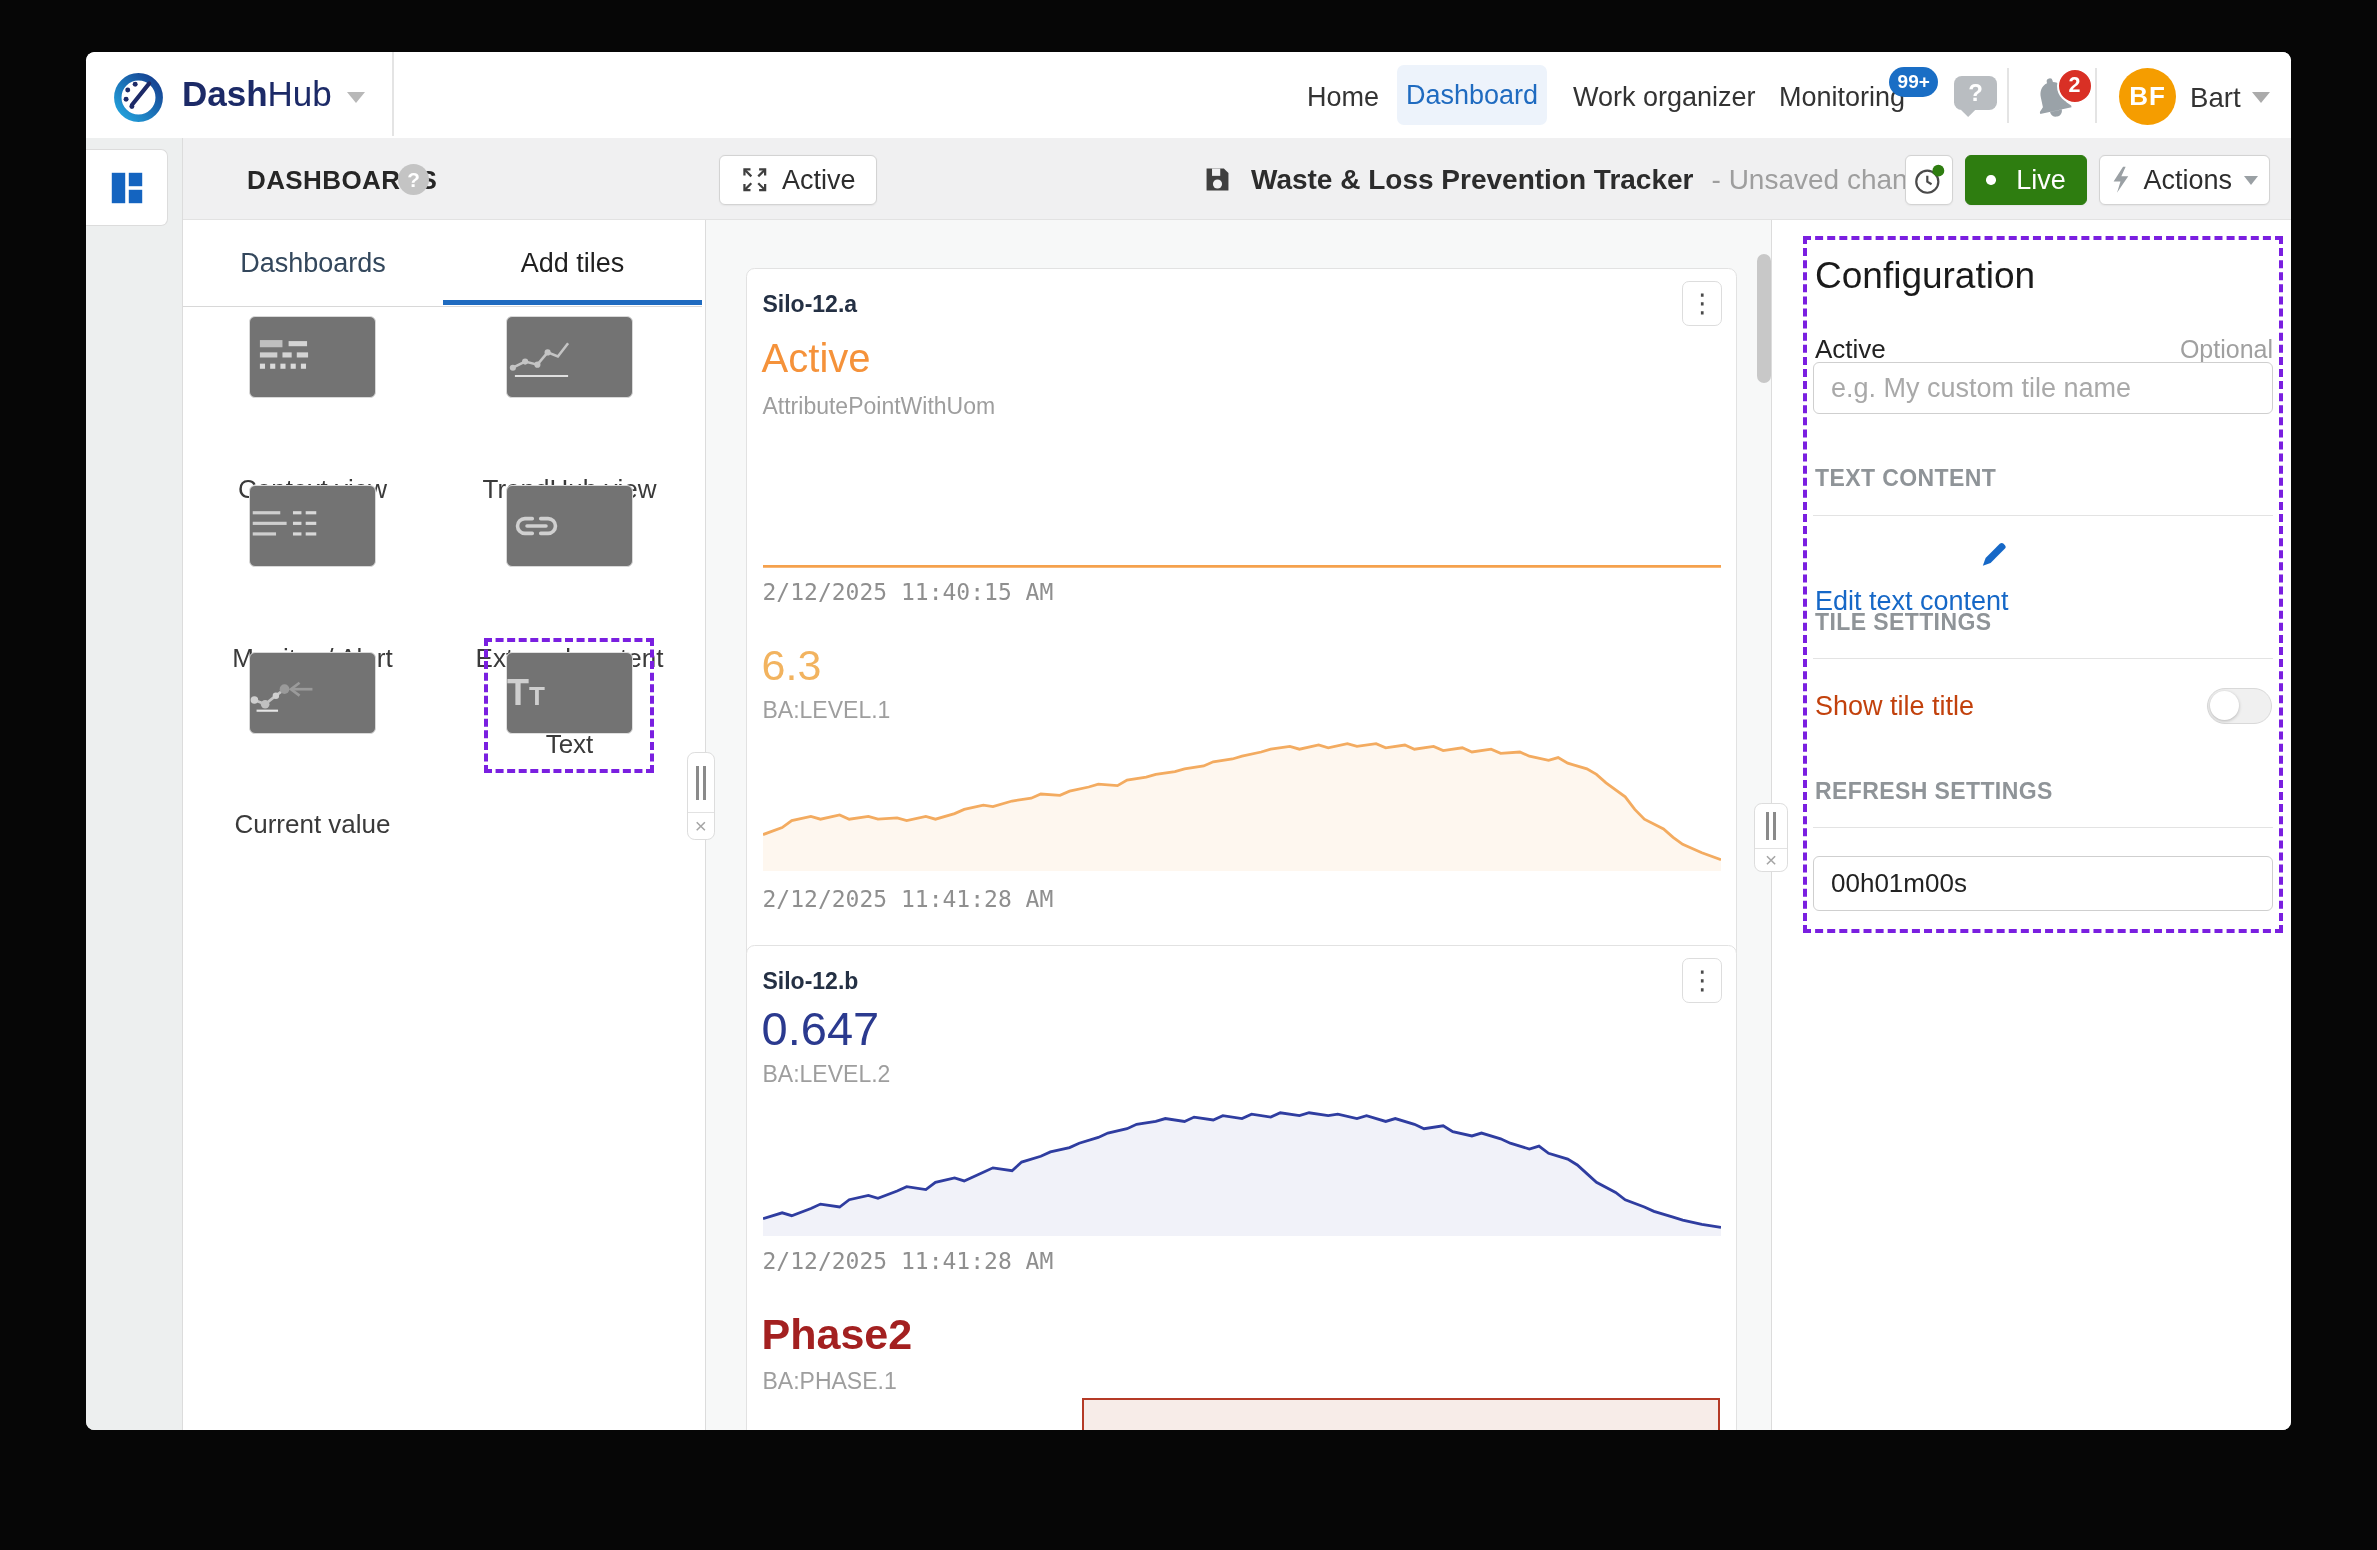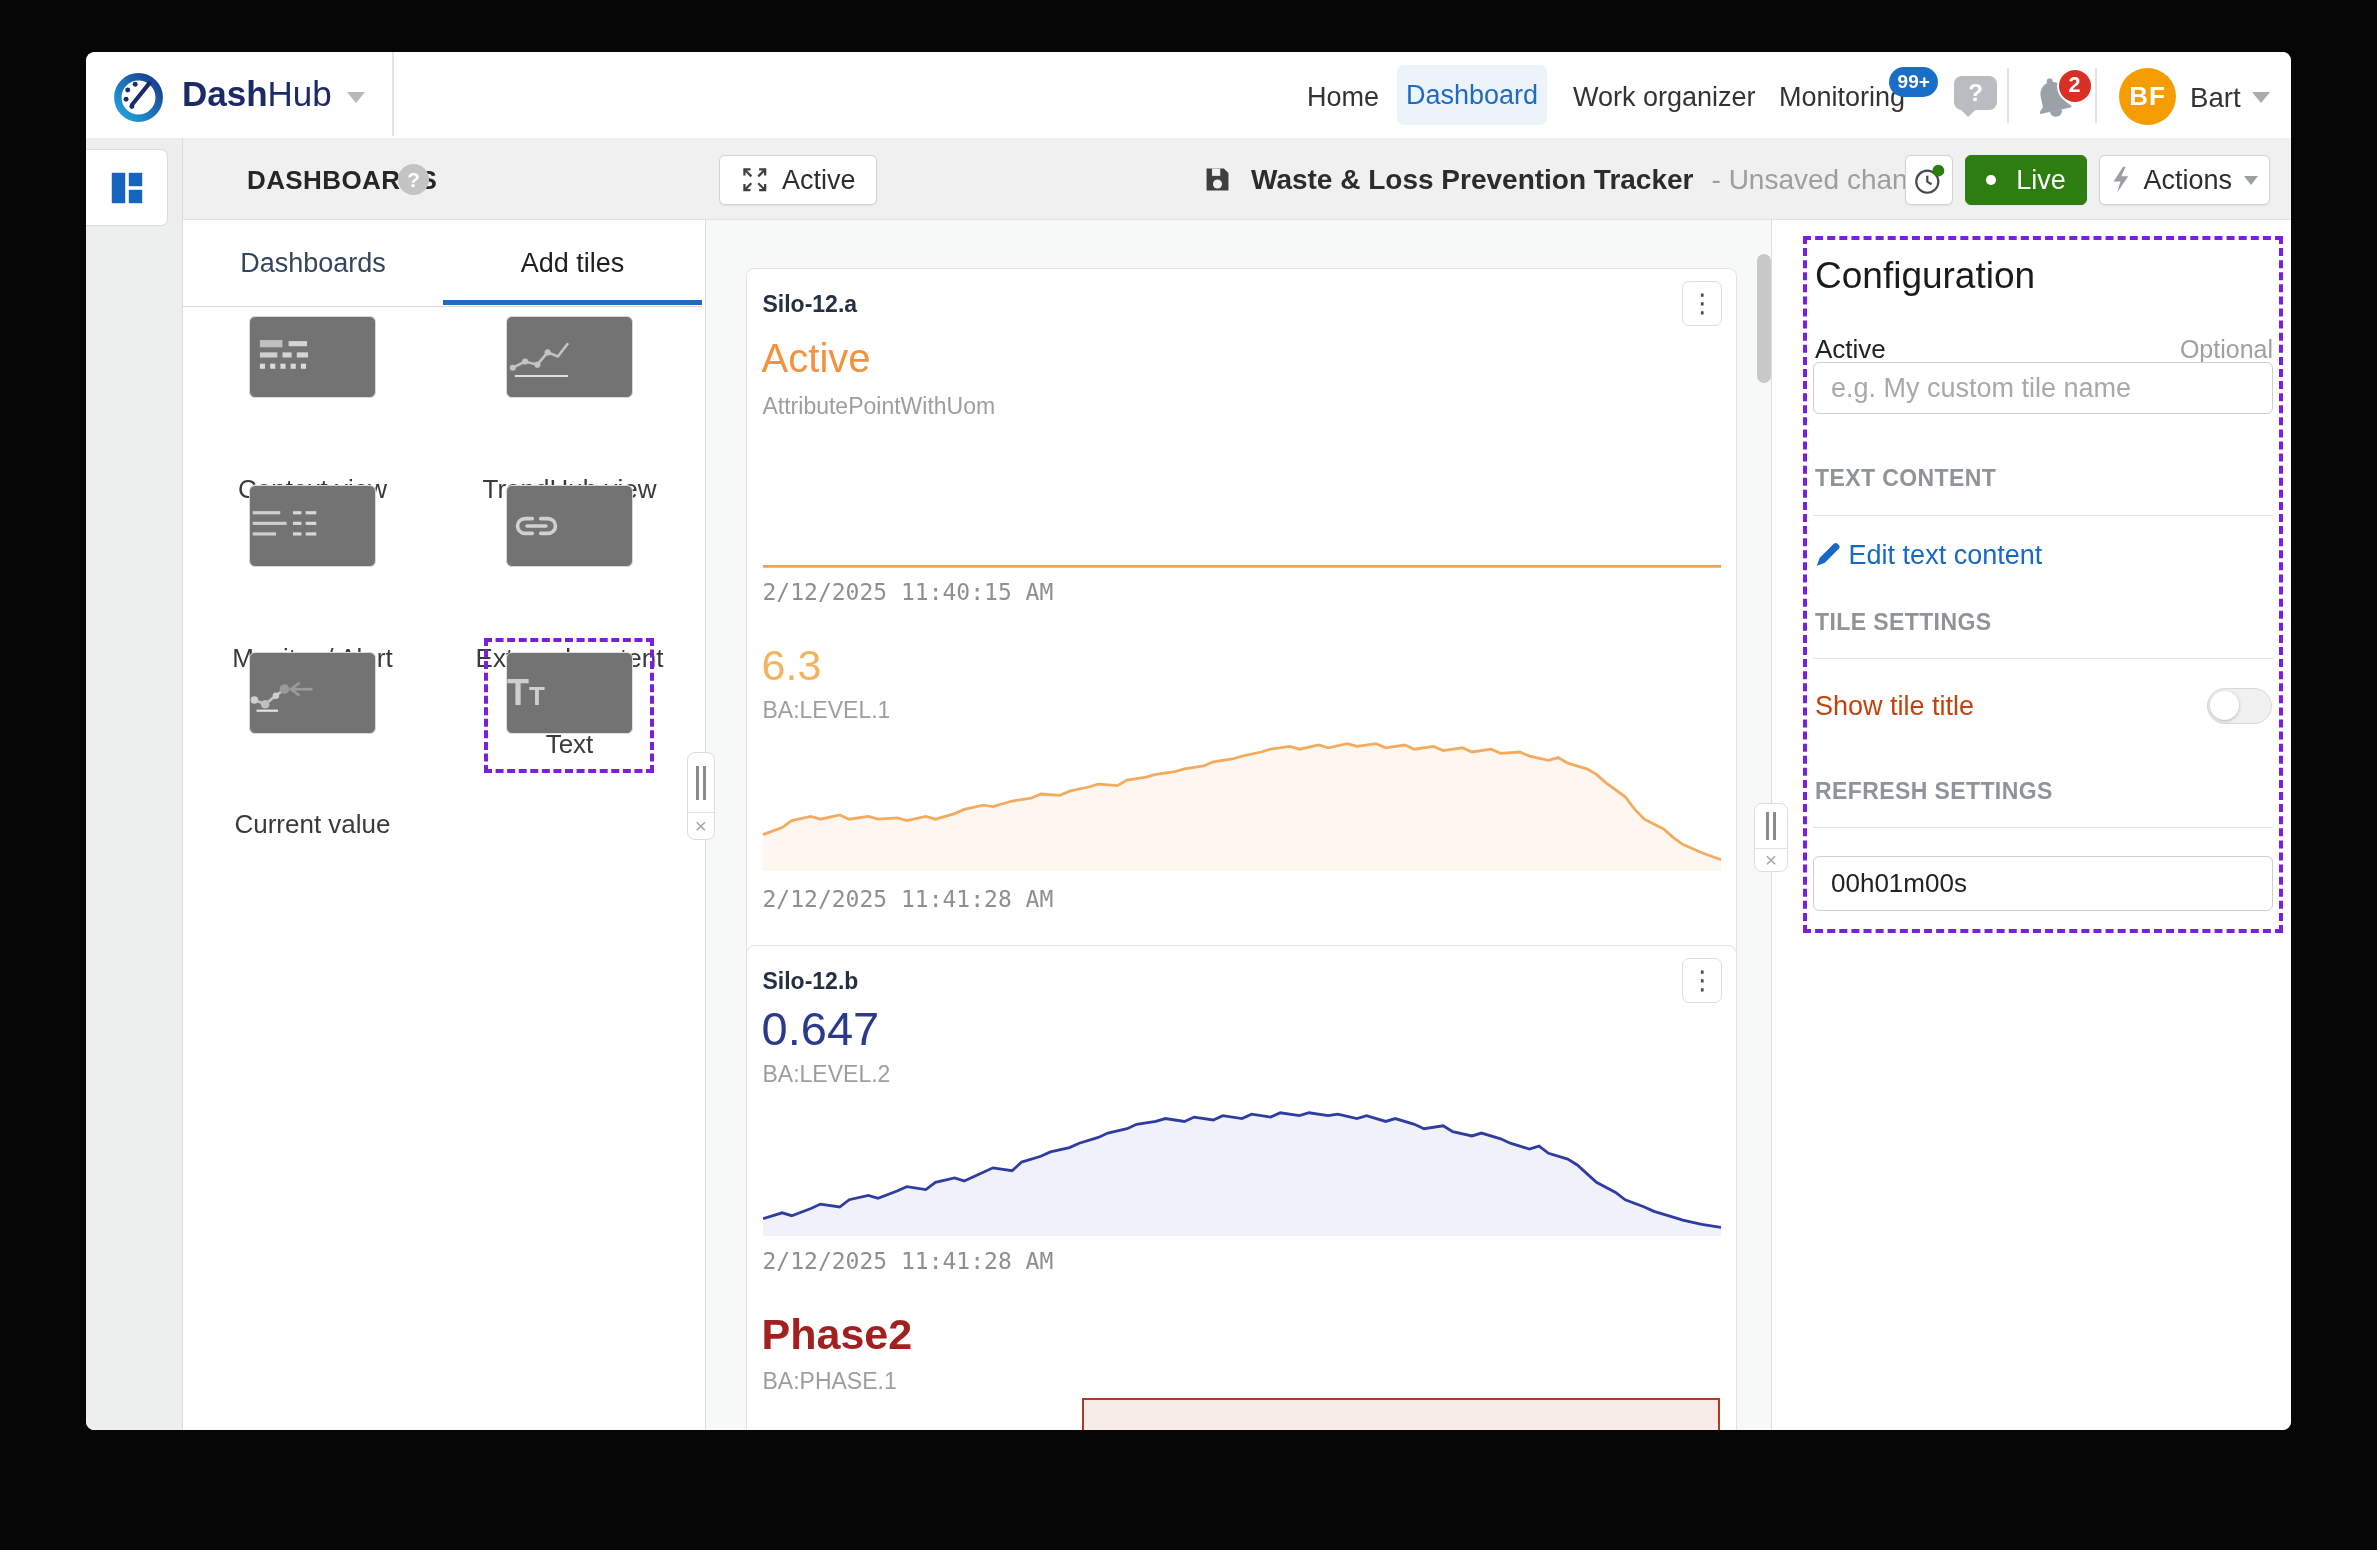--- a/index.html
+++ b/index.html
@@ -311,21 +311,21 @@
 
   <div class="abs" style="left:1729px;top:203px;font-size:37px;color:#1a1a1a;">Configuration</div>
 
   <div class="abs" style="left:1729px;top:282px;font-size:26px;color:#222;">Active</div>
   <div class="abs" style="left:2015px;top:283px;width:172px;text-align:right;font-size:25px;color:#a0a0a0;">Optional</div>
   <input class="inputbox" style="top: 310px; height: 52px;" type="text" placeholder="e.g. My custom tile name">
 
   <div class="abs sechead" style="left:1729px;top:413px;">TEXT CONTENT</div>
   <div class="cfgdiv" style="top:463px;"></div>
 
-  <div class="abs" style="left:1729px;top:488px;display:flex;align-items:flex-start;gap:6px;">
+  <div class="abs" style="left:1729px;top:488px;display:flex;align-items:flex-end;gap:18px;flex-direction:column;">
     <svg width="27.6" height="27.6" viewBox="0 0 30 30">
       <path d="M2 28l3-8.4L20.4 4.2a3 3 0 0 1 4.2 0l1.2 1.2a3 3 0 0 1 0 4.2L10.4 25 2 28z" fill="#1668c7"></path>
     </svg>
     <span style="font-size:27px;color:#1668c7;">Edit text content</span>
   </div>
 
   <div class="abs sechead" style="left:1729px;top:557px;">TILE SETTINGS</div>
   <div class="cfgdiv" style="top:606px;"></div>
 
   <div class="abs" style="left:1729px;top:639px;font-size:27px;color:#c2410c;">Show tile title</div>

